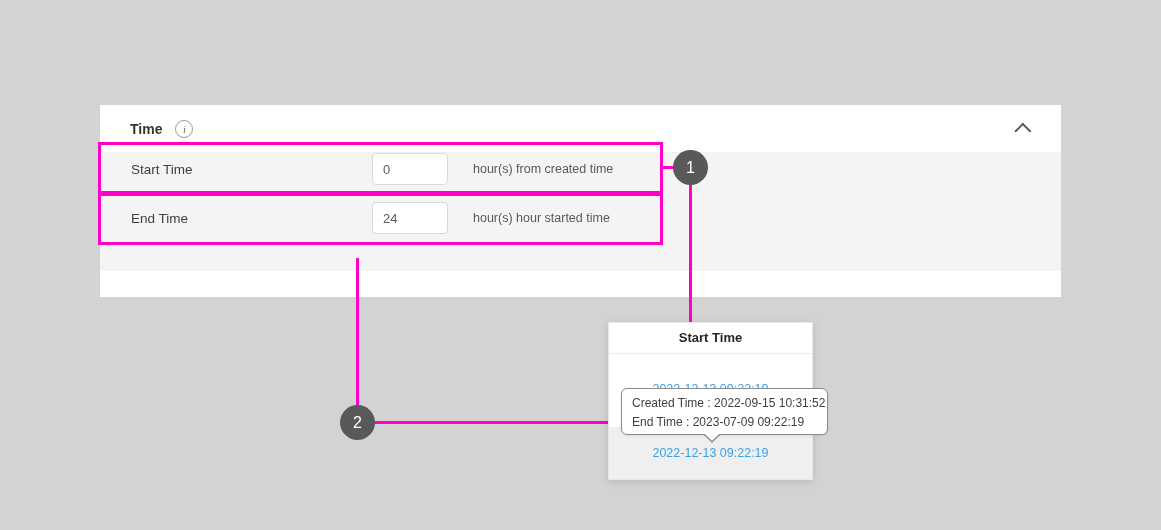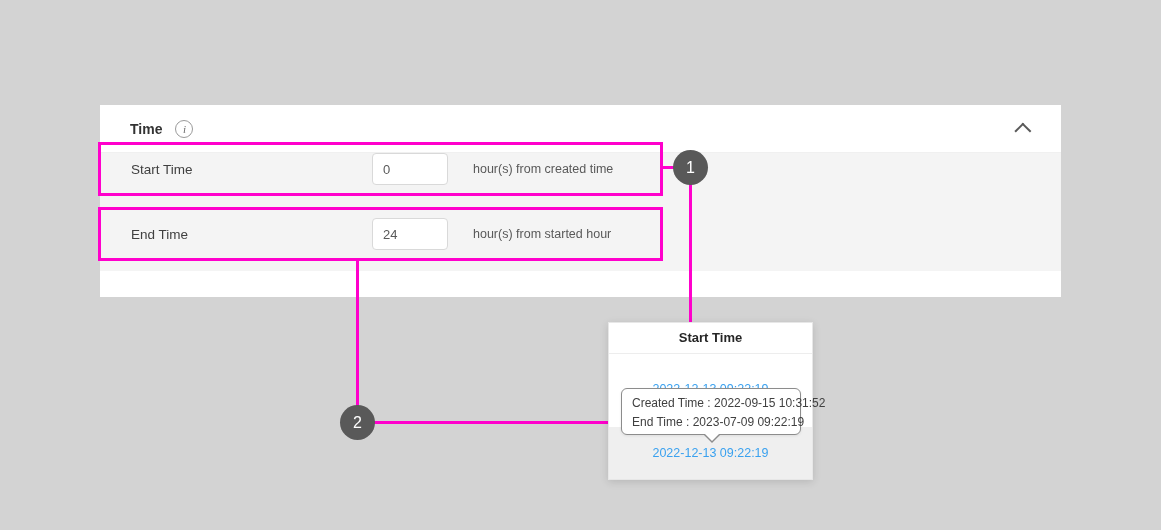--- a/index.html
+++ b/index.html
@@ -17,21 +17,21 @@
     width:16px;height:16px;border:1px solid #9a9a9a;border-radius:50%;
     font-family:"Liberation Serif", serif;font-style:italic;font-size:11px;color:#6b6b6b;cursor:pointer;}
   .chevron{width:10px;height:10px;border-top:2px solid #595959;border-left:2px solid #595959;
     transform:rotate(45deg) translateY(3px);cursor:pointer;}
   .panel-band{position:absolute;left:0;top:48px;width:100%;height:118px;background:var(--band-bg,#f4f4f4);}
 
   
   .row-box{position:absolute;width:565px;height:54px;box-sizing:border-box;
     border:3px solid var(--accent,#ff00cc);z-index:2;}
   .row-1{left:98px;top:142px;}
-  .row-2{left:98px;top:207px;}
+  .row-2{left:98px;top:191px;}
   .row-label{position:absolute;left:30px;top:50%;transform:translateY(-50%);
     font-size:13.5px;color:#404040;}
   .row-input{position:absolute;left:271px;top:50%;transform:translateY(-50%);
     width:76px;height:32px;box-sizing:border-box;border:1px solid #d9d9d9;border-radius:4px;
     background:#fff;padding:0 10px;font-size:13px;color:#595959;font-family:"Liberation Sans", sans-serif;}
   .row-unit{position:absolute;left:356px;top:50%;transform:translateY(-50%);
     font-size:12.5px;color:#595959;white-space:nowrap;padding-left:16px;}
 
   
   .line{position:absolute;background:var(--accent,#ff00cc);z-index:1;}
@@ -49,21 +49,21 @@
     border:1px solid #e7e7e7;box-shadow:0 2px 8px rgba(0,0,0,.13);box-sizing:border-box;z-index:4;}
   .popup-header{height:30px;line-height:30px;text-align:center;font-weight:700;font-size:13px;
     color:#262626;border-bottom:1px solid #ededed;}
   .date-option-hidden{position:absolute;left:0;right:0;top:59px;text-align:center;
     color:var(--link,#3aa1ef);font-size:12.5px;cursor:pointer;}
   .date-row{position:absolute;left:0;right:0;top:104px;height:52px;background:var(--hover-bg,#efefef);
     display:flex;align-items:center;justify-content:center;color:var(--link,#3aa1ef);
     font-size:12.5px;cursor:pointer;}
 
   
-  .tooltip{position:absolute;left:621px;top:388px;width:180px;height:47px;box-sizing:border-box;
+  .tooltip{position:absolute;left:621px;top:388px;width:207px;height:47px;box-sizing:border-box;
     background:#fff;border:1px solid #8c8c8c;border-radius:6px;padding:5px 0 16px 10px;
     font-size:12px;color:#404040;z-index:6;box-shadow:0 1px 3px rgba(0,0,0,.08);}
   .tooltip-line{line-height:19px;white-space:nowrap;}
   .arrow-outer{position:absolute;left:81px;bottom:-9px;width:0;height:0;
     border-left:9px solid transparent;border-right:9px solid transparent;border-top:9px solid #8c8c8c;}
   .arrow-inner{position:absolute;left:82px;bottom:-7px;width:0;height:0;
     border-left:8px solid transparent;border-right:8px solid transparent;border-top:8px solid #fff;}
 </style>
 </head>
 <body>
@@ -83,21 +83,21 @@
 
   <div class="row-box row-1">
     <span class="row-label">Start Time</span>
     <input class="row-input" value="0" style="">
     <span class="row-unit">hour(s) from created time</span>
   </div>
 
   <div class="row-box row-2">
     <span class="row-label">End Time</span>
     <input class="row-input" value="24" style="">
-    <span class="row-unit">hour(s) from started hour</span>
+    <span class="row-unit">hour(s) hour started time</span>
   </div>
 
   <div class="line line-b1-h"></div>
   <div class="line line-b1-v"></div>
   <div class="line line-b2-v"></div>
   <div class="line line-b2-h"></div>
 
   <div class="badge badge-1">1</div>
   <div class="badge badge-2">2</div>
 

